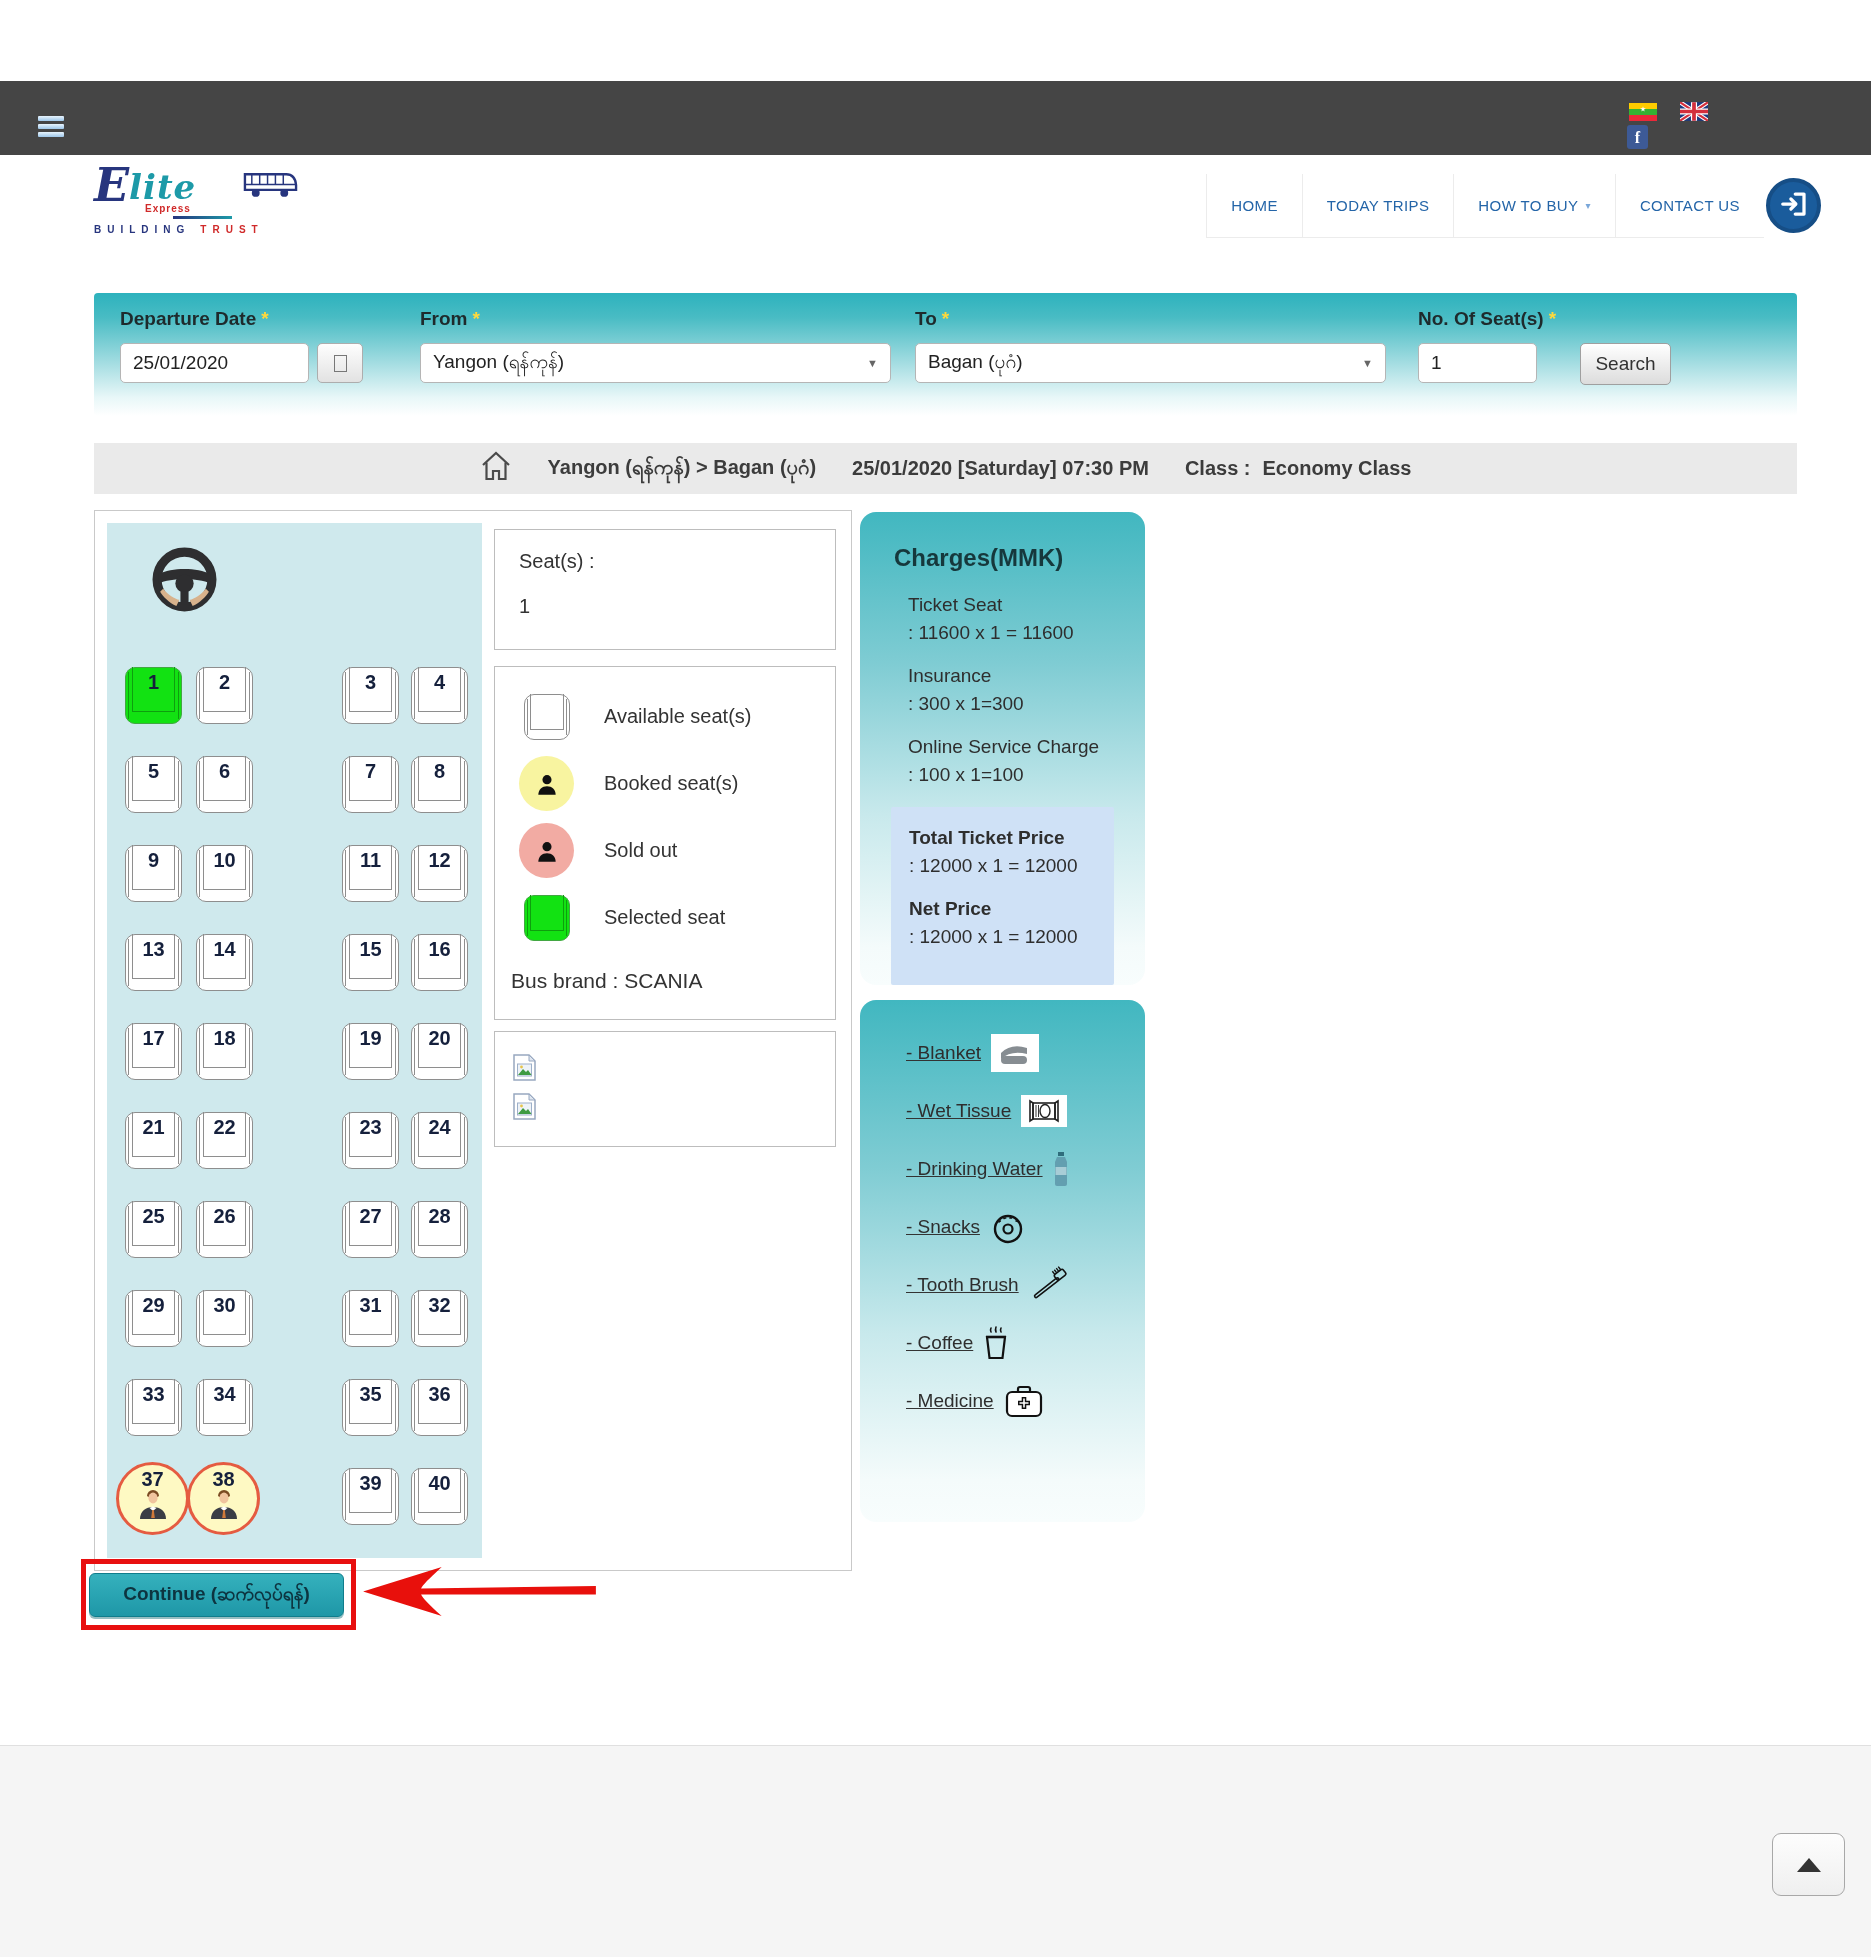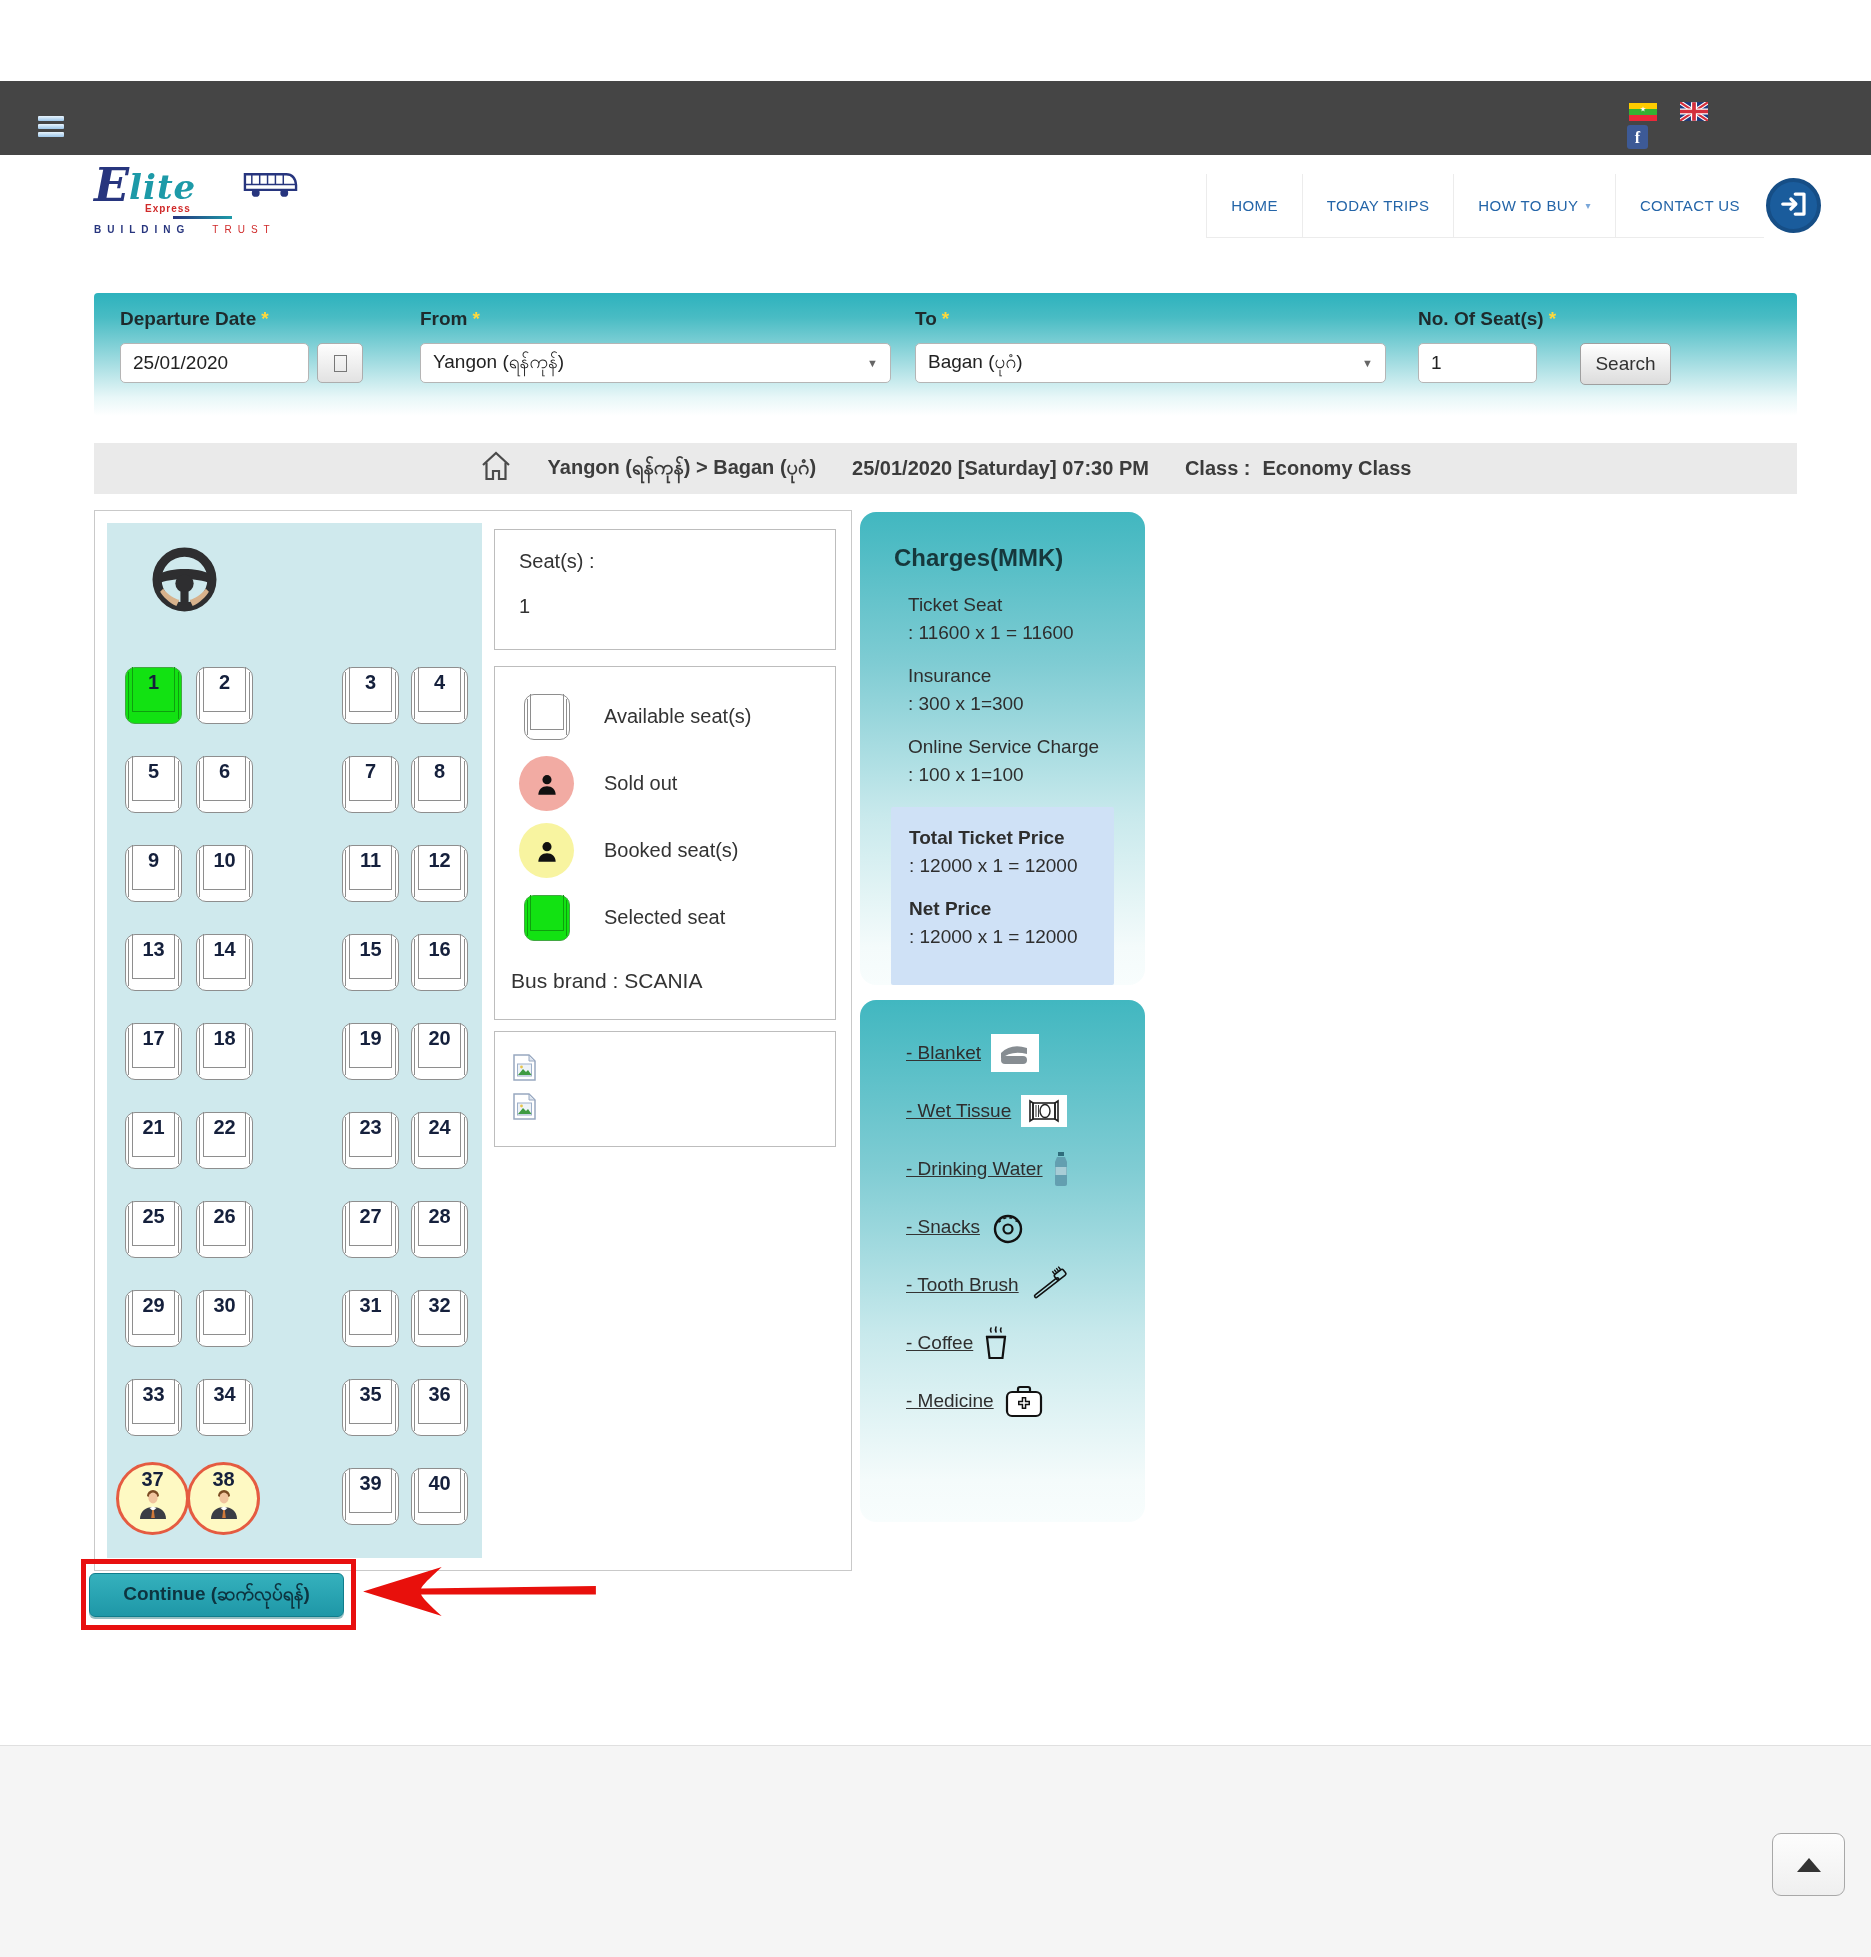--- a/index.html
+++ b/index.html
@@ -22,21 +22,21 @@
   .header{position:absolute;left:0;top:155px;width:100%;height:102px;background:#fff;}
   .logo{position:absolute;left:94px;top:10px;width:228px;}
   .logo-row{display:flex;align-items:flex-end;}
   .logo-e{font-family:"DejaVu Serif",serif;font-style:italic;font-weight:bold;
     font-size:46px;color:#27357e;line-height:40px;}
   .logo-lite{font-family:"DejaVu Serif",serif;font-style:italic;font-weight:bold;
     font-size:34px;color:#1d9aa8;line-height:36px;letter-spacing:1px;}
   .logo-express{font-size:10px;color:#d02a2a;font-weight:bold;margin:-2px 0 0 51px;letter-spacing:1px;}
   .logo-swoosh{height:3px;width:59px;background:linear-gradient(90deg,#27357e,#1d9aa8);margin:2px 0 0 79px;}
   .logo-tagline{margin-top:5px;font-size:10px;font-weight:bold;letter-spacing:6px;color:#27357e;}
-  .logo-tagline b{color:#d02a2a;font-weight:normal;margin-left:22px;}
+  .logo-tagline b{color:#d02a2a;font-weight:bold;margin-left:10px;}
   .logo-bus{position:absolute;left:147px;top:2px;}
   .nav{position:absolute;right:50px;top:19px;height:63px;display:flex;align-items:center;}
   .nav-item{height:63px;display:flex;align-items:center;padding:0 24px;color:#2465a8;
     font-size:15px;letter-spacing:0.4px;border-left:1px solid #ececec;border-bottom:1px solid #ececec;
     cursor:pointer;white-space:nowrap;}
   .nav-item .caret{margin-left:7px;font-size:10px;color:#7aa7d9;}
   .login-circle{width:55px;height:55px;border-radius:50%;background:#1a5c9c;border:4px solid #164e86;
     display:flex;align-items:center;justify-content:center;margin-left:2px;cursor:pointer;box-sizing:border-box;}
   
   .search-panel{position:absolute;left:94px;top:293px;width:1703px;height:123px;border-radius:4px;
@@ -587,39 +587,39 @@
           <span class="iconwrap">
             <div class="seat legend-seat">
               <span class="back"></span>
               <span class="arm"></span>
             </div>
           </span>
           <span class="llabel">Available seat(s)</span>
         </div>
         <div class="lrow">
           <span class="iconwrap">
+            <div class="pcircle yellow">
+              <svg width="26" height="26" viewBox="0 0 24 24">
+                <circle cx="12" cy="8" r="4.2" fill="#111"></circle>
+                <path d="M4 22 c0-5 3.5-8 8-8 s8 3 8 8 Z" fill="#111"></path>
+              </svg>
+            </div>
+          </span>
+          <span class="llabel">Booked seat(s)</span>
+        </div>
+        <div class="lrow">
+          <span class="iconwrap">
             <div class="pcircle pink">
               <svg width="26" height="26" viewBox="0 0 24 24">
                 <circle cx="12" cy="8" r="4.2" fill="#111"></circle>
                 <path d="M4 22 c0-5 3.5-8 8-8 s8 3 8 8 Z" fill="#111"></path>
               </svg>
             </div>
           </span>
           <span class="llabel">Sold out</span>
-        </div>
-        <div class="lrow">
-          <span class="iconwrap">
-            <div class="pcircle yellow">
-              <svg width="26" height="26" viewBox="0 0 24 24">
-                <circle cx="12" cy="8" r="4.2" fill="#111"></circle>
-                <path d="M4 22 c0-5 3.5-8 8-8 s8 3 8 8 Z" fill="#111"></path>
-              </svg>
-            </div>
-          </span>
-          <span class="llabel">Booked seat(s)</span>
         </div>
         <div class="lrow">
           <span class="iconwrap">
             <div class="seat legend-seat selected">
               <span class="back"></span>
               <span class="arm"></span>
             </div>
           </span>
           <span class="llabel">Selected seat</span>
         </div>

